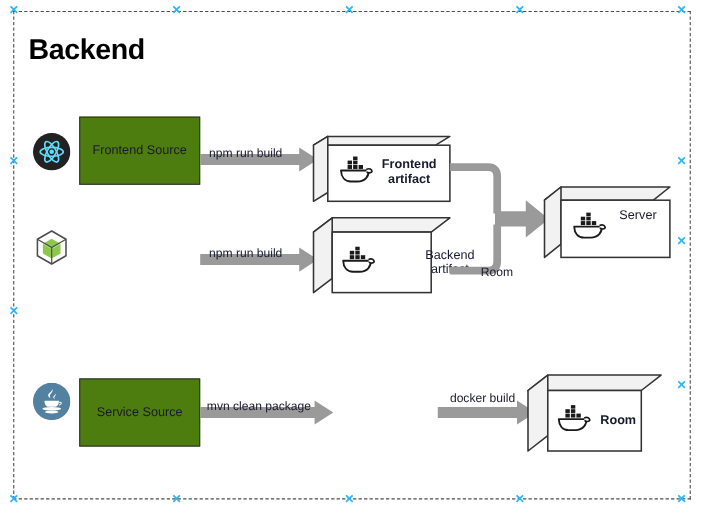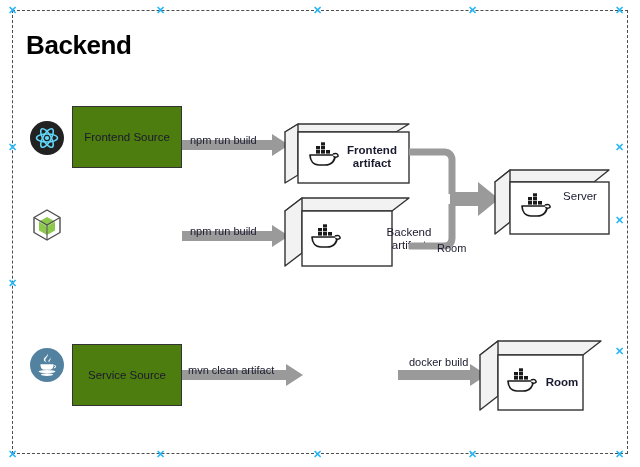--- a/index.html
+++ b/index.html
@@ -263,21 +263,21 @@
 
   <div class="rect-node" style="left:72px; top:344px; width:110px; height:62px;">
     <span>Service Source</span>
   </div>
 
   <div class="arrow" style="left:182px; top:363px;">
     <svg width="122" height="24" viewBox="0 0 122 24">
       <path d="M0,7 L104,7 L104,1 L121,12 L104,23 L104,17 L0,17 Z" fill="#9a9a9a"></path>
     </svg>
   </div>
-  <div class="edge-label" style="left:188px; top:344px;">mvn clean artifact</div>
+  <div class="edge-label" style="left:188px; top:344px;">mvn clean package</div>
 
 
   <div class="arrow" style="left:398px; top:363px;">
     <svg width="90" height="24" viewBox="0 0 90 24">
       <path d="M0,7 L72,7 L72,1 L89,12 L72,23 L72,17 L0,17 Z" fill="#9a9a9a"></path>
     </svg>
   </div>
   <div class="edge-label" style="left:409px; top:336px;">docker build</div>
 
   <div class="cube" style="left:480px; top:341px; width:122px; height:70px;font-weight:bold;">

